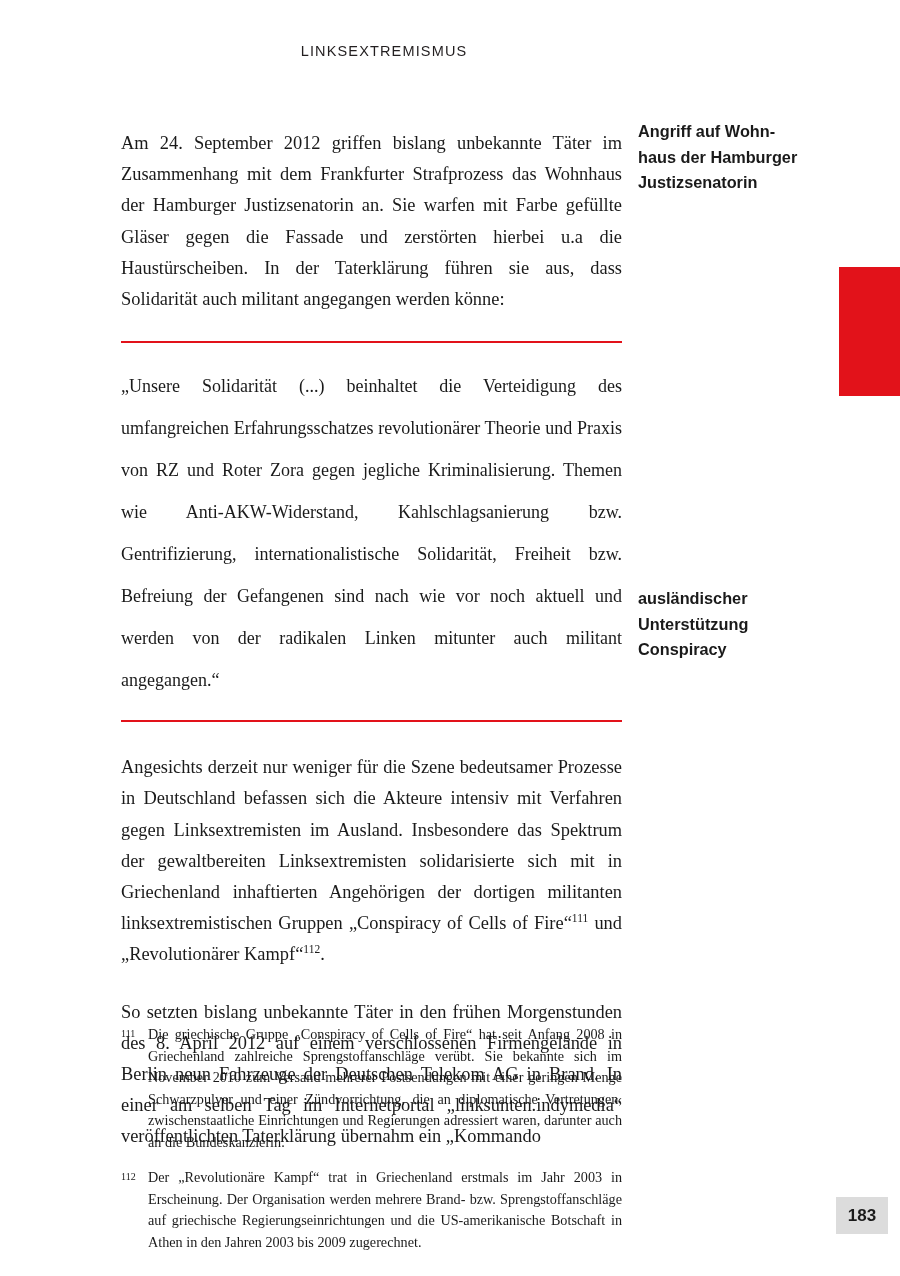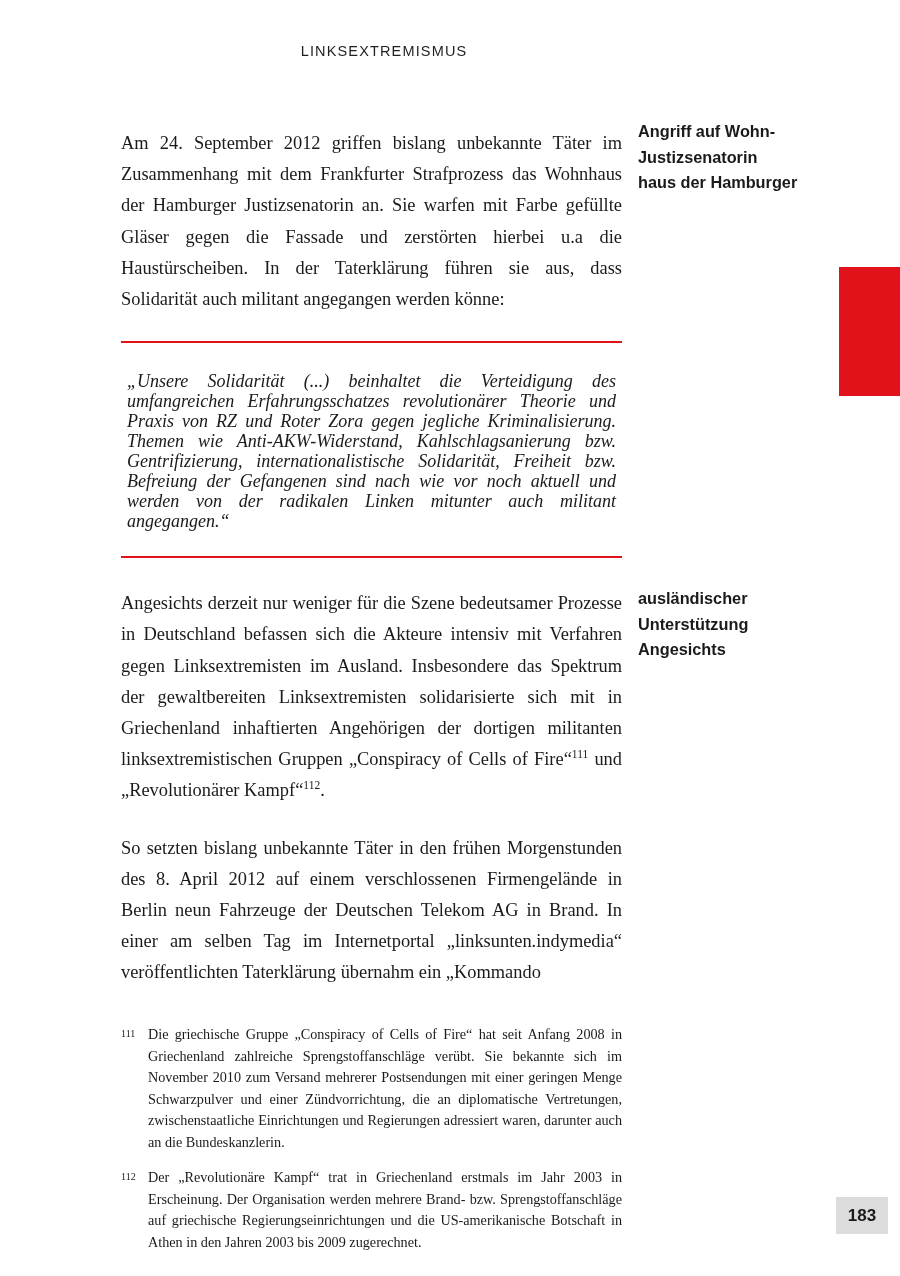--- a/index.html
+++ b/index.html
@@ -70,24 +70,23 @@
   }
 
   
   .quote-block {
     margin: 22px 0 30px 0;
     border-top: 2.2px solid #e2121a;
     border-bottom: 2.2px solid #e2121a;
     padding: 22px 0 19px 0;
   }
   .quote-text {
-    margin: 6px;
+    margin: 0;
     font-size: 18px;
-    line-height: 20px;
-    font-style: italic;
+    line-height: 42px;
     text-align: justify;
     text-justify: inter-word;
   }
   .quote-source {
     margin: 0;
     font-size: 16.6px;
     line-height: 29px;
     font-style: italic;
     text-align: left;
   }
@@ -168,28 +167,28 @@
     </div>
 
     <p class="para"><span>Angesichts derzeit nur weniger für die Szene bedeutsamer Prozesse in Deutschland befassen sich die Akteure intensiv mit Verfahren gegen Linksextremisten im Ausland. Insbesondere das Spektrum der gewaltbereiten Linksextremisten solidarisierte sich mit in Griechenland inhaftierten Angehörigen der dortigen militanten linksextremistischen Gruppen „Conspiracy of Cells of Fire“</span><sup class="fn">111</sup><span> und „Revolutionärer Kampf“</span><sup class="fn">112</sup><span>.</span></p>
 
     <p class="para">So setzten bislang unbekannte Täter in den frühen Morgenstunden des 8. April 2012 auf einem verschlossenen Firmengelände in Berlin neun Fahrzeuge der Deutschen Telekom AG in Brand. In einer am selben Tag im Internetportal „linksunten.indymedia“ veröffentlichten Taterklärung übernahm ein „Kommando</p>
 
   </div>
 
   <div class="margin-note" id="margin-note-1">
     <span class="ln">Angriff auf Wohn-</span>
+    <span class="ln">haus der Hamburger</span>
     <span class="ln">Justizsenatorin</span>
-    <span class="ln">haus der Hamburger</span>
   </div>
 
   <div class="margin-note" id="margin-note-2">
     <span class="ln">ausländischer</span>
     <span class="ln">Unterstützung</span>
-    <span class="ln">Angesichts</span>
+    <span class="ln">Conspiracy</span>
   </div>
 
   <div class="footnotes">
     <p class="footnote"><span class="fn-num">111</span><span>Die griechische Gruppe „Conspiracy of Cells of Fire“ hat seit Anfang 2008 in Griechenland zahlreiche Sprengstoffanschläge verübt. Sie bekannte sich im November 2010 zum Versand mehrerer Postsendungen mit einer geringen Menge Schwarzpulver und einer Zündvorrichtung, die an diplomatische Vertretungen, zwischenstaatliche Einrichtungen und Regierungen adressiert waren, darunter auch an die Bundeskanzlerin.</span></p>
     <p class="footnote"><span class="fn-num">112</span><span>Der „Revolutionäre Kampf“ trat in Griechenland erstmals im Jahr 2003 in Erscheinung. Der Organisation werden mehrere Brand- bzw. Sprengstoffanschläge auf griechische Regierungseinrichtungen und die US-amerikanische Botschaft in Athen in den Jahren 2003 bis 2009 zugerechnet.</span></p>
   </div>
 
   <div class="folio">
     <span>183</span>
   </div>

